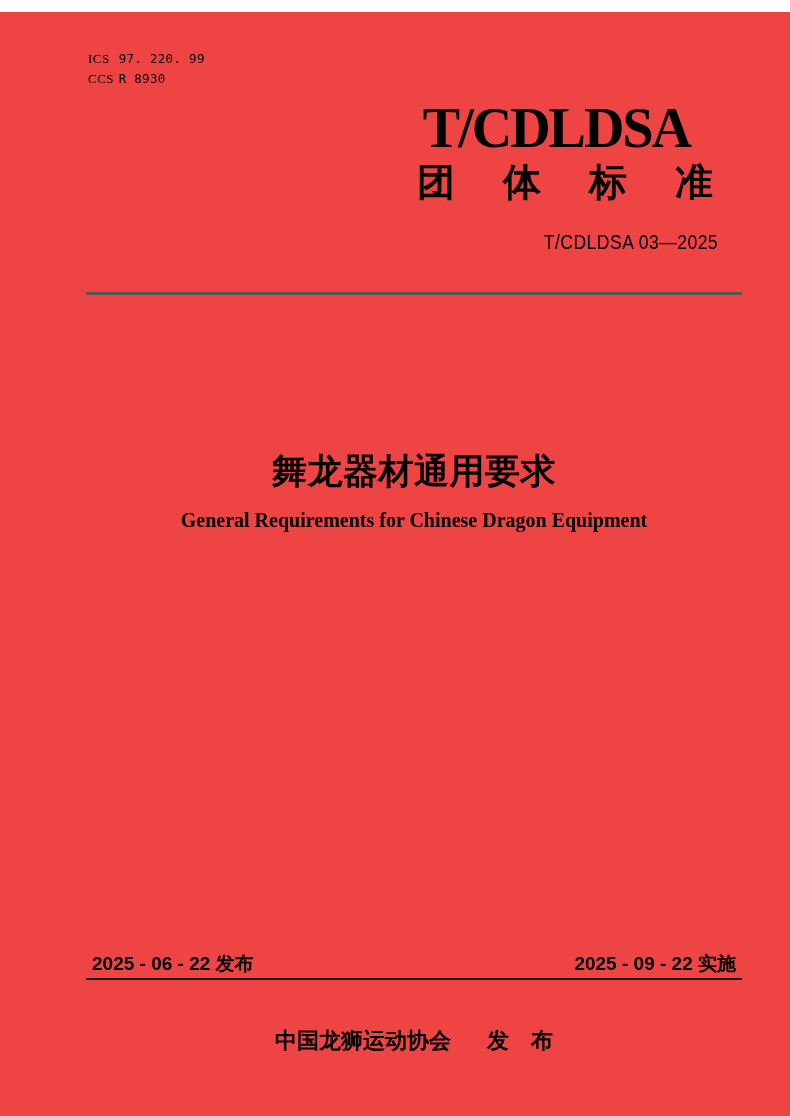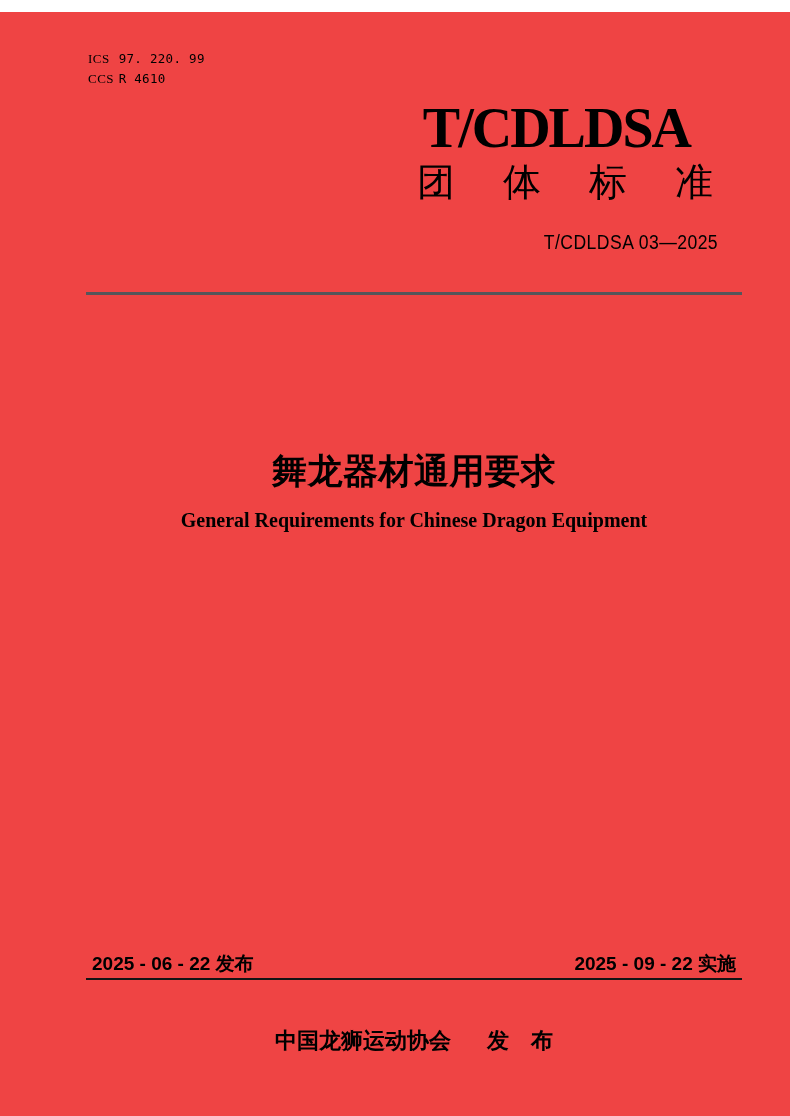--- a/index.html
+++ b/index.html
@@ -49,21 +49,21 @@
     line-height: 84px;
     letter-spacing: -2px;
     white-space: nowrap;
   }
   .std-type {
     position: absolute;
     top: 150px;
     right: 72px;
     font-size: 38px;
     line-height: 40px;
-    font-weight: 400;
+    font-weight: 700;
     letter-spacing: 5px;
     white-space: nowrap;
   }
   .std-number {
     position: absolute;
     top: 218px;
     right: 72px;
     font-size: 20px;
     line-height: 24px;
     letter-spacing: 0.5px;
@@ -139,21 +139,21 @@
 
 <div class="page">
 
   <div class="code-block">
     <div class="code-line">
       <span class="code-label">ICS</span>
       <span class="code-value">97. 220. 99</span>
     </div>
     <div class="code-line">
       <span class="code-label">CCS</span>
-      <span class="code-value">R 4610</span>
+      <span class="code-value">R 8930</span>
     </div>
   </div>
 
   <div class="org-code">T/CDLDSA</div>
 
   <div class="std-type">团　体　标　准</div>
 
   <div class="std-number">T/CDLDSA 03—2025</div>
 
   <div class="rule rule-top"></div>

